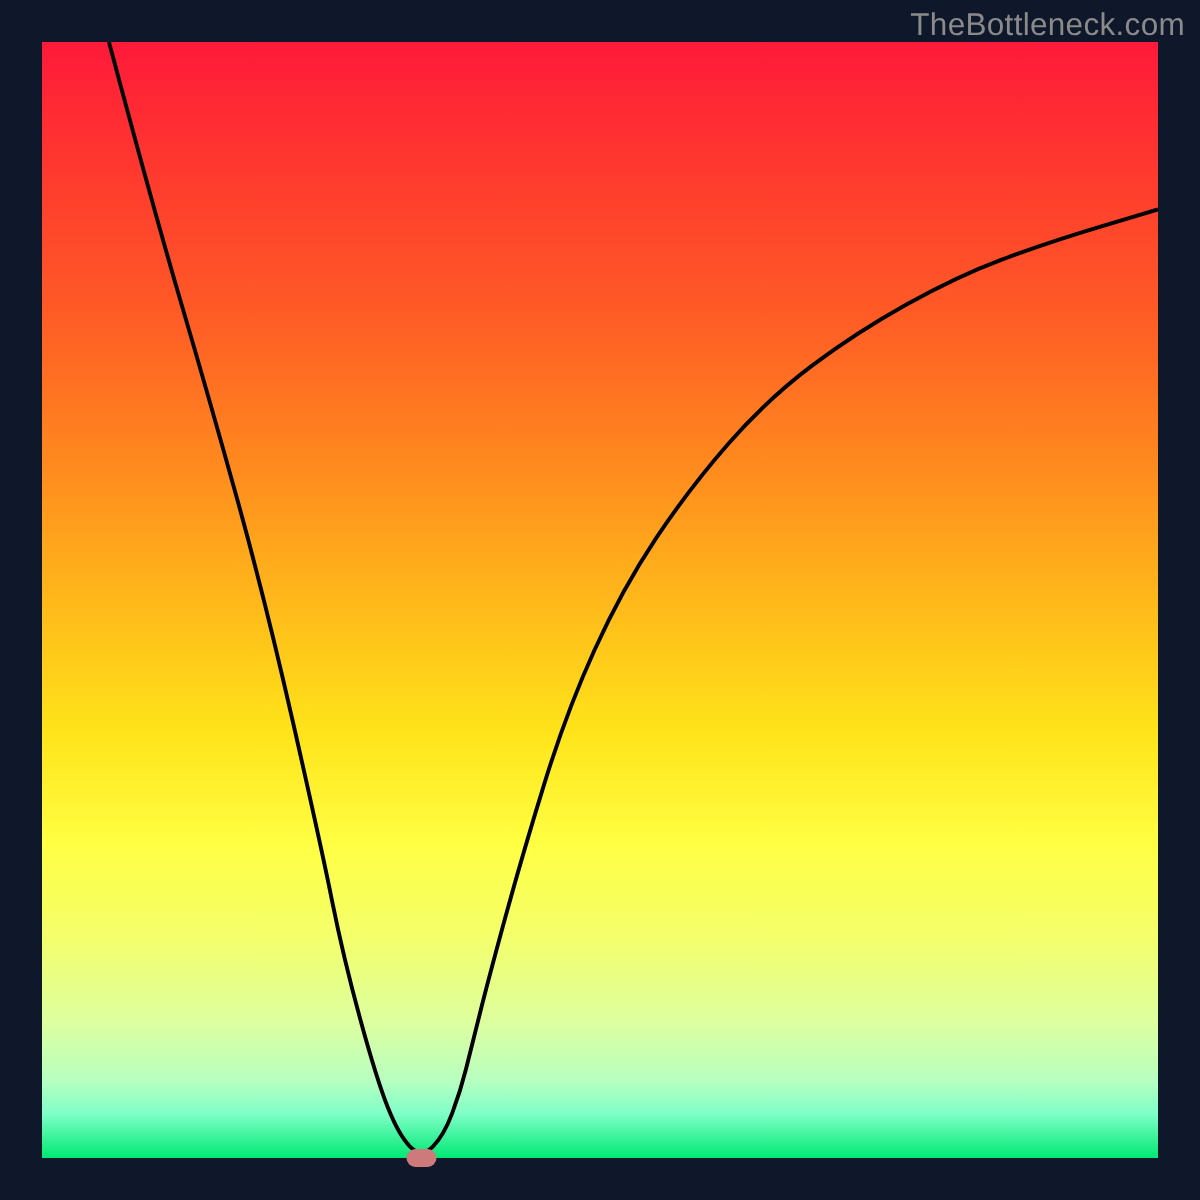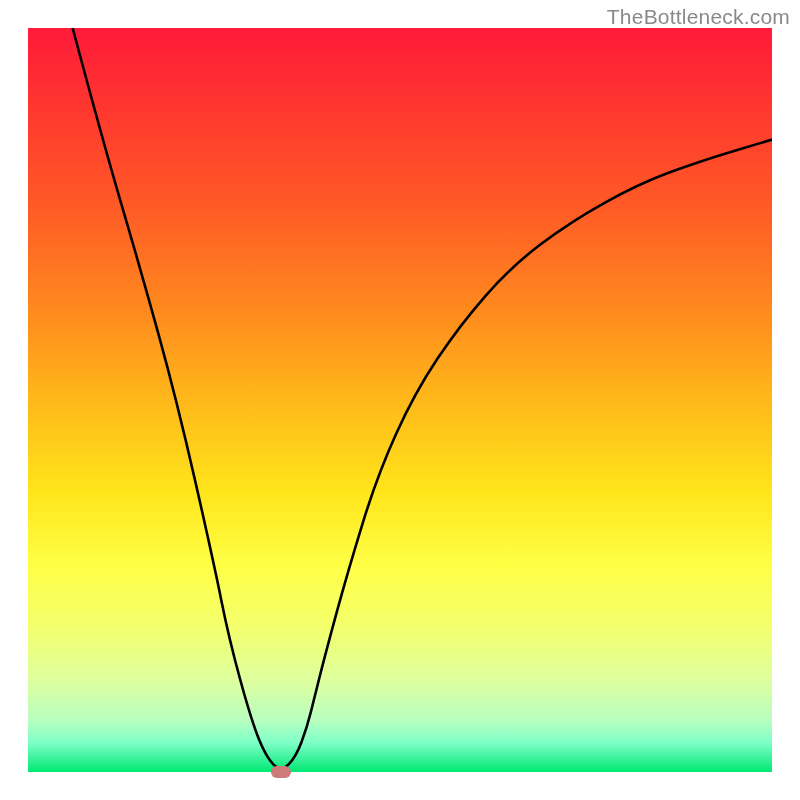--- a/index.html
+++ b/index.html
@@ -7,21 +7,21 @@
     width: 800px;
     height: 800px;
     background: #000;
     font-family: Arial, Helvetica, sans-serif;
     position: relative;
     overflow: hidden;
   }
   .frame {
     position: absolute;
     inset: 0;
-    background: #ffffff;
+    background: #0f172a;
     text-align: right;
   }
   .plot {
     position: absolute;
     left: 28px;
     top: 28px;
     width: 744px;
     height: 744px;
   }
   .gradient {

